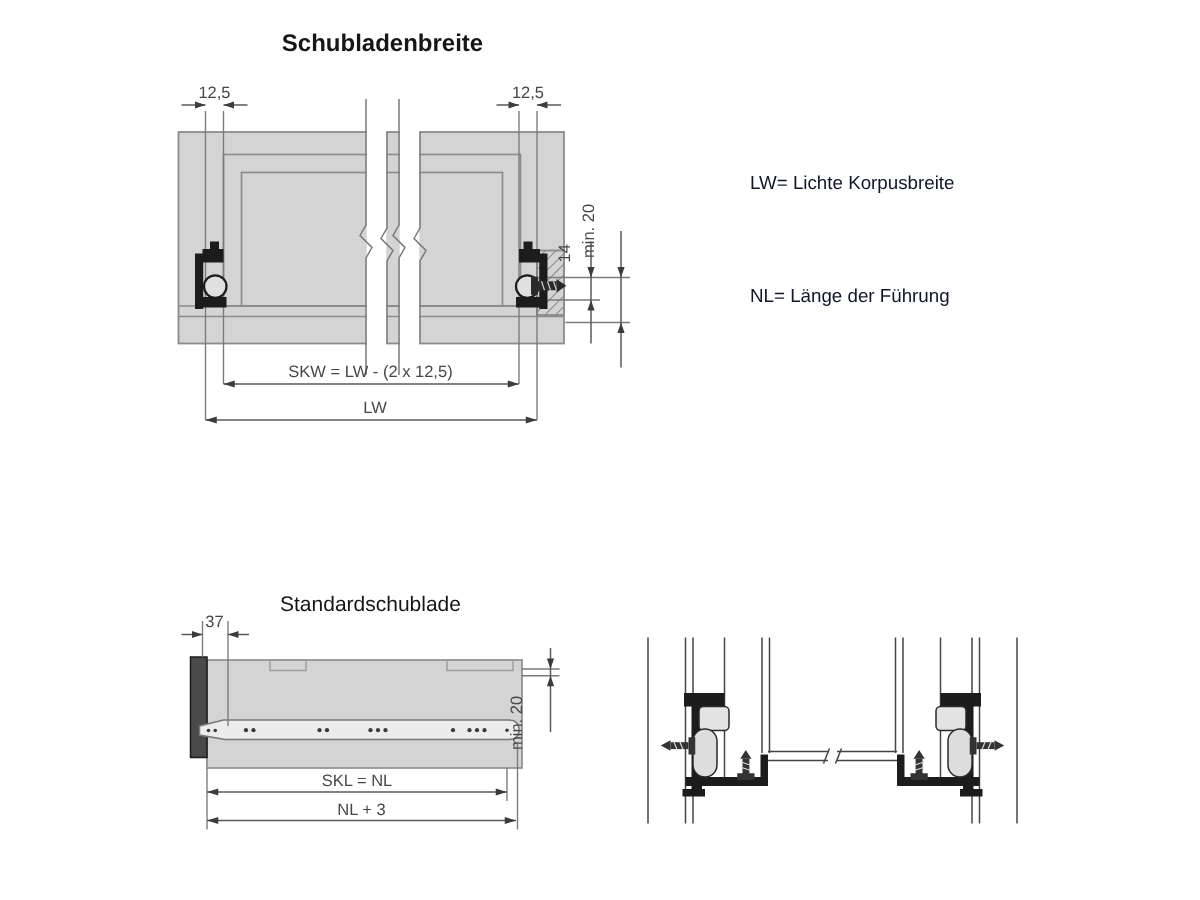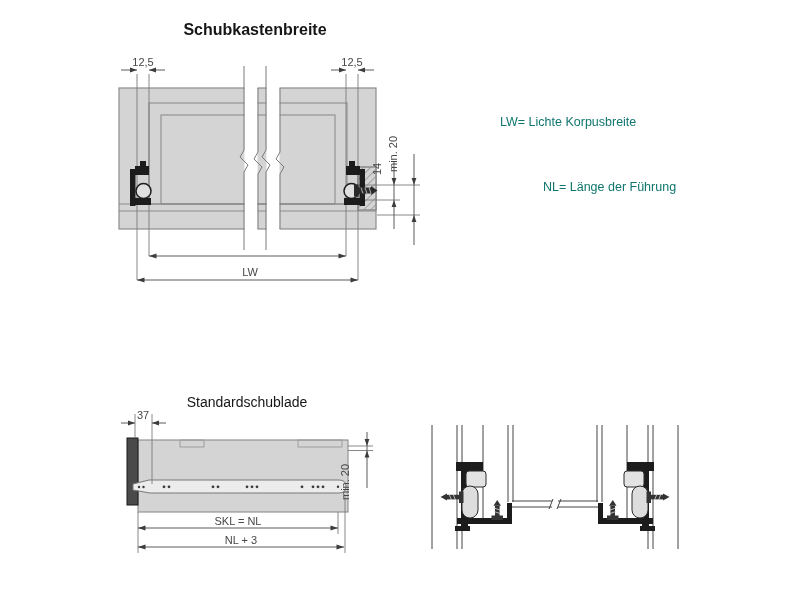--- a/index.html
+++ b/index.html
@@ -5,21 +5,21 @@
   html,body{margin:0;padding:0;}
   .canvas{
     position:relative;width:800px;height:600px;background:#ffffff;
     font-family:"Liberation Sans", sans-serif;overflow:hidden;
   }
   .canvas svg{position:absolute;left:0;top:0;}
   .label{position:absolute;color:#474747;font-size:11px;line-height:13px;white-space:nowrap;}
   .t-center{text-align:center;}
   .t-title{color:#161616;font-weight:bold;font-size:16px;line-height:18px;}
   .t-title2{color:#161616;font-weight:normal;font-size:14px;line-height:16px;}
-  .t-legend{position:absolute;color:#0f766e;font-size:12.5px;line-height:15px;white-space:nowrap;}
+  .t-legend{position:absolute;color:#0f172a;font-size:12.5px;line-height:15px;white-space:nowrap;}
   .vtext{
     position:absolute;color:#474747;font-size:11px;line-height:13px;height:13px;
     white-space:nowrap;transform:rotate(-90deg);transform-origin:left bottom;
   }
 </style>
 </head>
 <body>
 
 <div class="canvas">
 
@@ -212,33 +212,34 @@
         <line x1="512" y1="501" x2="552" y2="501"></line>
         <line x1="512" y1="507" x2="552" y2="507"></line>
         <line x1="553" y1="499" x2="549" y2="509"></line>
         <line x1="558" y1="501" x2="598" y2="501"></line>
         <line x1="558" y1="507" x2="598" y2="507"></line>
         <line x1="561" y1="499" x2="557" y2="509"></line>
       </g>
     </g>
   </svg>
 
-  <div class="label t-title t-center" style="left:105px;top:21px;width:300px;">Schubkastenbreite</div>
+  <div class="label t-title t-center" style="left:105px;top:21px;width:300px;">Schubladenbreite</div>
 
   <div class="label t-center" style="left:118px;top:56px;width:50px;">12,5</div>
   <div class="label t-center" style="left:327px;top:56px;width:50px;">12,5</div>
 
   <div class="vtext" style="left:384px;top:162px;">14</div>
   <div class="vtext" style="left:400px;top:159px;">min. 20</div>
 
+  <div class="label t-center" style="left:147px;top:242px;width:200px;">SKW = LW - (2 x 12,5)</div>
   <div class="label t-center" style="left:200px;top:266px;width:100px;">LW</div>
 
   <div class="label t-title2 t-center" style="left:122px;top:394px;width:250px;">Standardschublade</div>
 
   <div class="label t-center" style="left:119px;top:409px;width:48px;text-align:center;">37</div>
   <div class="vtext" style="left:352px;top:487px;">min. 20</div>
   <div class="label t-center" style="left:163px;top:515px;width:150px;text-align:center;">SKL = NL</div>
   <div class="label t-center" style="left:166px;top:534px;width:150px;">NL + 3</div>
 
   <div class="t-legend" style="left:500px;top:115px;">LW= Lichte Korpusbreite</div>
-  <div class="t-legend" style="left:500px;top:180px;margin-left:43px;">NL= Länge der Führung</div>
+  <div class="t-legend" style="left:500px;top:190px;">NL= Länge der Führung</div>
 
 </div>
 
 </body></html>

